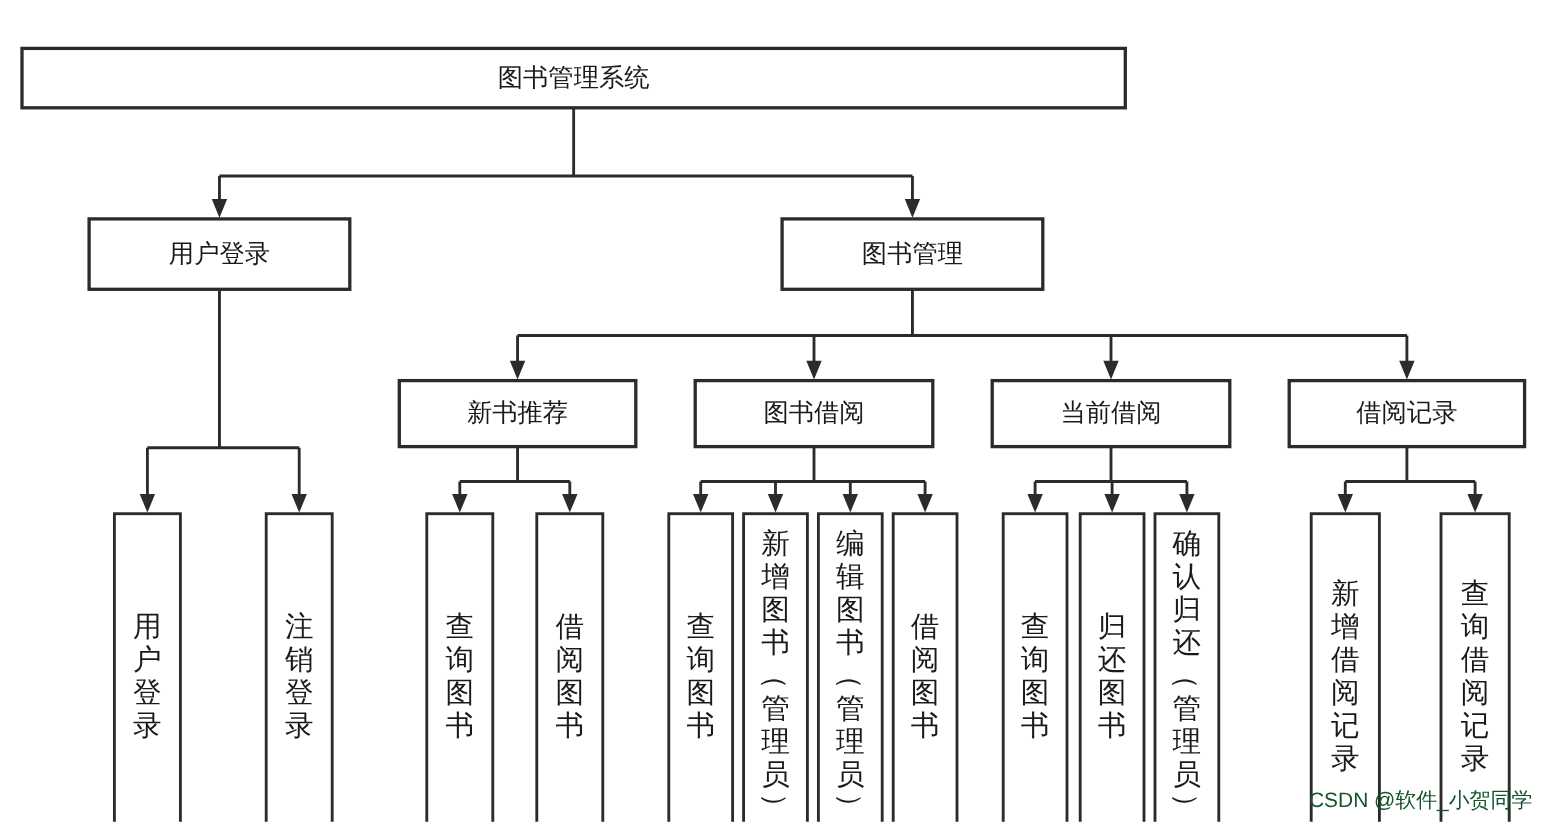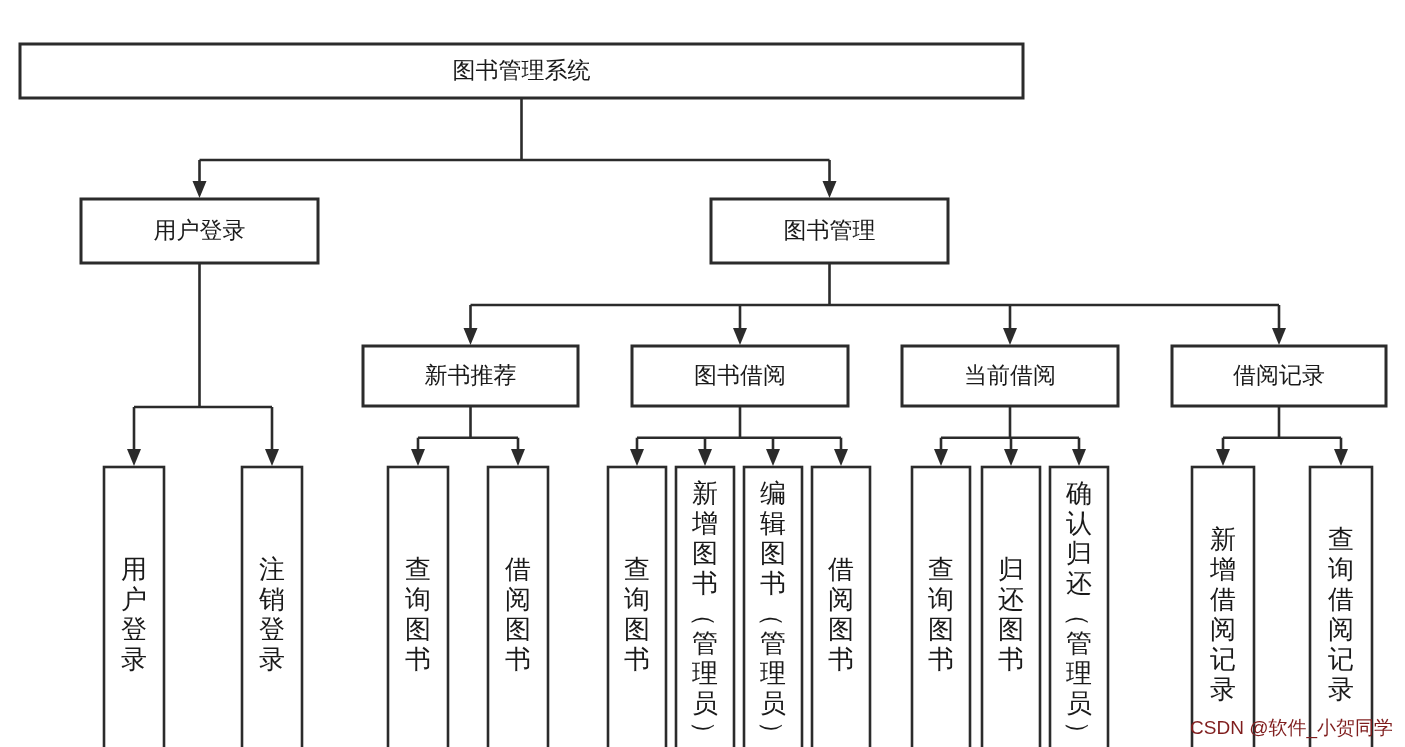--- a/index.html
+++ b/index.html
@@ -52,21 +52,21 @@
     fill: #1a1a1a;
     font-size: 26px;
     text-anchor: middle;
   }
   .watermark {
     position: absolute;
     right: 12px;
     bottom: 6px;
     font-family: "Liberation Sans", "DejaVu Sans", sans-serif;
     font-size: 19px;
-    color: #7f1d1d;
+    color: #14532d;
     white-space: nowrap;
     pointer-events: none;
   }
 </style>
 </head>
 <body>
 
 <div id="chart-root">
   <svg id="chart-svg" width="1405" height="747" viewBox="0 0 1405 747" xmlns="http://www.w3.org/2000/svg">
     <g id="edges-layer">

